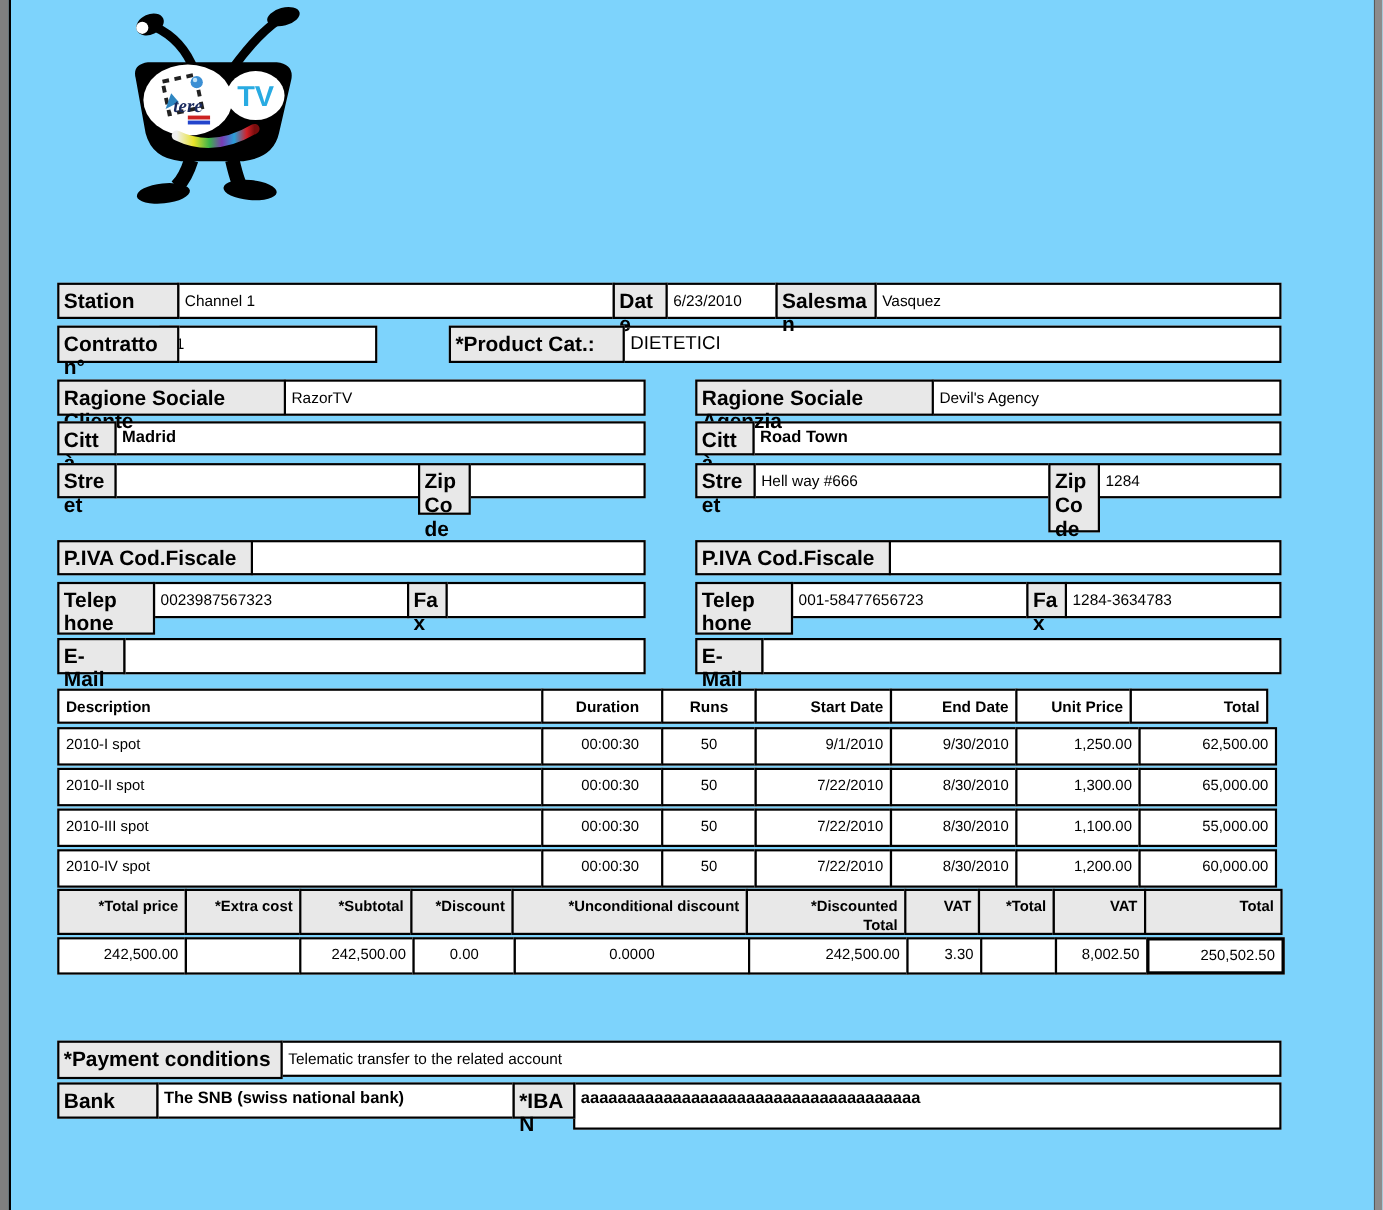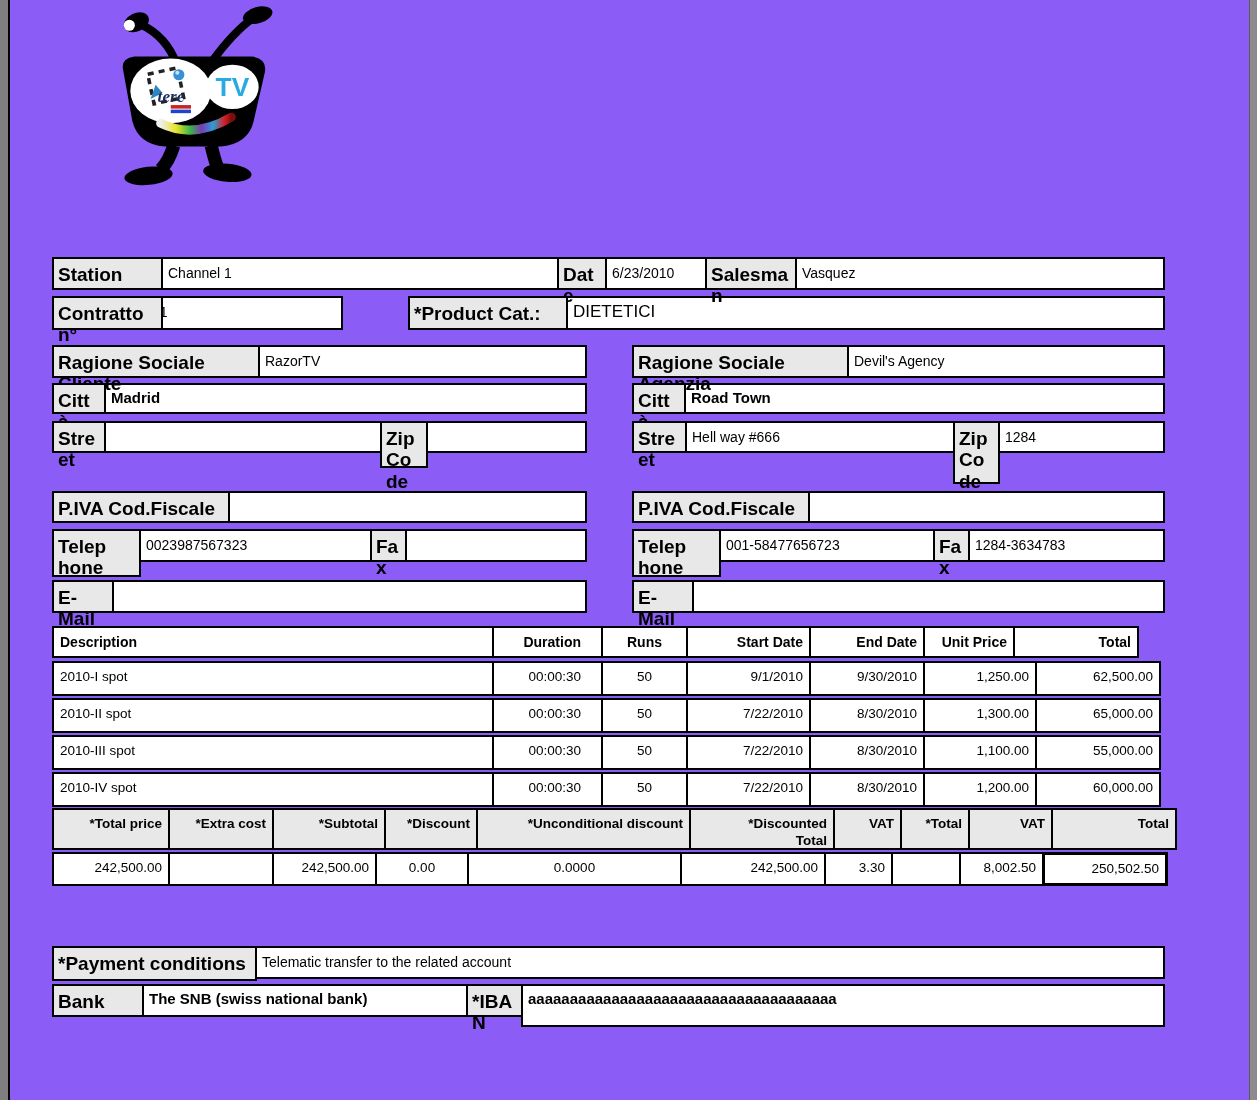--- a/index.html
+++ b/index.html
@@ -1,16 +1,16 @@
 <!DOCTYPE html>
 <html><head>
 <meta charset="utf-8">
 <style>
   html,body{margin:0;padding:0;background:#ffffff;}
-  .page{position:relative;width:1257px;height:1100px;background:#8b5cf6;overflow:hidden;
+  .page{position:relative;width:1257px;height:1100px;background:#7dd3fc;overflow:hidden;
         font-family:"Liberation Sans",sans-serif;color:#000;}
   .abs{position:absolute;box-sizing:border-box;}
   .lbl{background:#e8e8e8;border:2px solid #000;font-weight:bold;font-size:19px;
        padding:5px 4px 2px 4px;line-height:1.12;z-index:2;
        overflow-wrap:break-word;word-break:break-word;}
   .val{background:#fff;border:2px solid #000;font-size:14px;padding:6px 5px 2px 5px;z-index:1;
        white-space:nowrap;overflow:hidden;}
   .big{font-weight:normal;font-size:17px;padding-top:4px;}
   .bold15{font-weight:bold;font-size:15px;padding-top:4px;}
   .telLbl{padding-right:22px;}
@@ -123,21 +123,21 @@
   <div class="abs lbl" style="left:632px;top:580px;width:62px;height:33px">E-Mail</div>
   <div class="abs val" style="left:692px;top:580px;width:473px;height:33px"></div>
 
   <div>
     <div class="trow" style="left:52px;top:626px;height:32px">
       <div class="tc hb ta-l" style="width:442px">Description</div>
       <div class="tc hb ta-r pr20" style="width:111px">Duration</div>
       <div class="tc hb ta-c" style="width:87px">Runs</div>
       <div class="tc hb ta-r" style="width:125px">Start Date</div>
       <div class="tc hb ta-r" style="width:116px">End Date</div>
-      <div class="tc hb ta-r" style="width:92px">Unit Price</div>
+      <div class="tc hb ta-r" style="width:106px">Unit Price</div>
       <div class="tc hb ta-r" style="width:126px">Total</div>
     </div>
     <div class="trow" style="left:52px;top:661px;height:35px">
       <div class="tc ta-l" style="width:442px">2010-I spot</div>
       <div class="tc ta-r pr20" style="width:111px">00:00:30</div>
       <div class="tc ta-c" style="width:87px">50</div>
       <div class="tc ta-r" style="width:125px">9/1/2010</div>
       <div class="tc ta-r" style="width:116px">9/30/2010</div>
       <div class="tc ta-r" style="width:114px">1,250.00</div>
       <div class="tc ta-r" style="width:126px">62,500.00</div>
@@ -168,21 +168,21 @@
       <div class="tc ta-r" style="width:116px">8/30/2010</div>
       <div class="tc ta-r" style="width:114px">1,200.00</div>
       <div class="tc ta-r" style="width:126px">60,000.00</div>
     </div>
   </div>
 
   <div>
     <div class="trow" style="left:52px;top:808px;height:42px">
       <div class="tc gth ta-r" style="width:118px">*Total price</div>
       <div class="tc gth ta-r" style="width:106px">*Extra cost</div>
-      <div class="tc gth ta-r" style="width:114px">*Subtotal</div>
+      <div class="tc gth ta-r" style="width:103px">*Subtotal</div>
       <div class="tc gth ta-r" style="width:94px">*Discount</div>
       <div class="tc gth ta-r" style="width:215px">*Unconditional discount</div>
       <div class="tc gth ta-r" style="width:146px;padding-left:40px">*Discounted Total</div>
       <div class="tc gth ta-r" style="width:69px">VAT</div>
       <div class="tc gth ta-r" style="width:70px">*Total</div>
       <div class="tc gth ta-r" style="width:85px">VAT</div>
       <div class="tc gth ta-r" style="width:126px">Total</div>
     </div>
     <div class="trow" style="left:52px;top:852px;height:34px">
       <div class="tc ta-r" style="width:118px">242,500.00</div>

